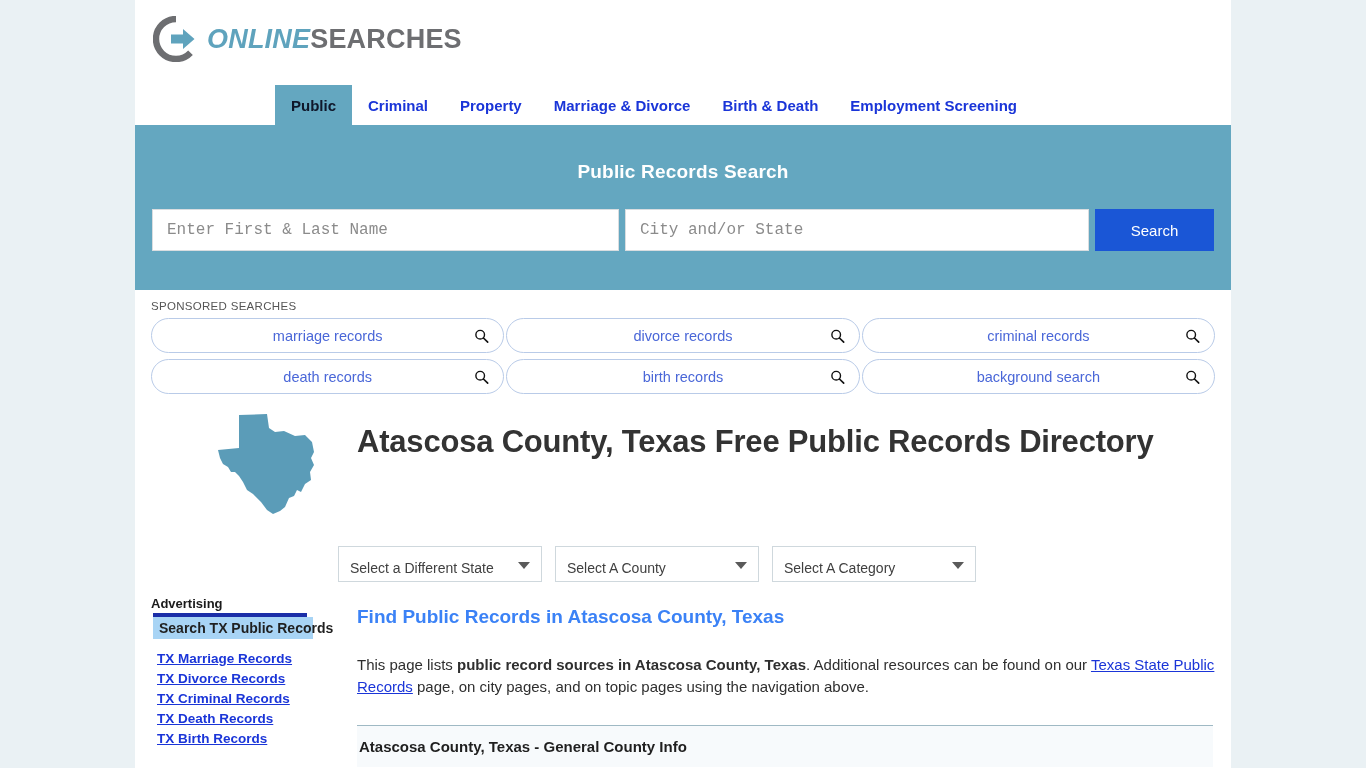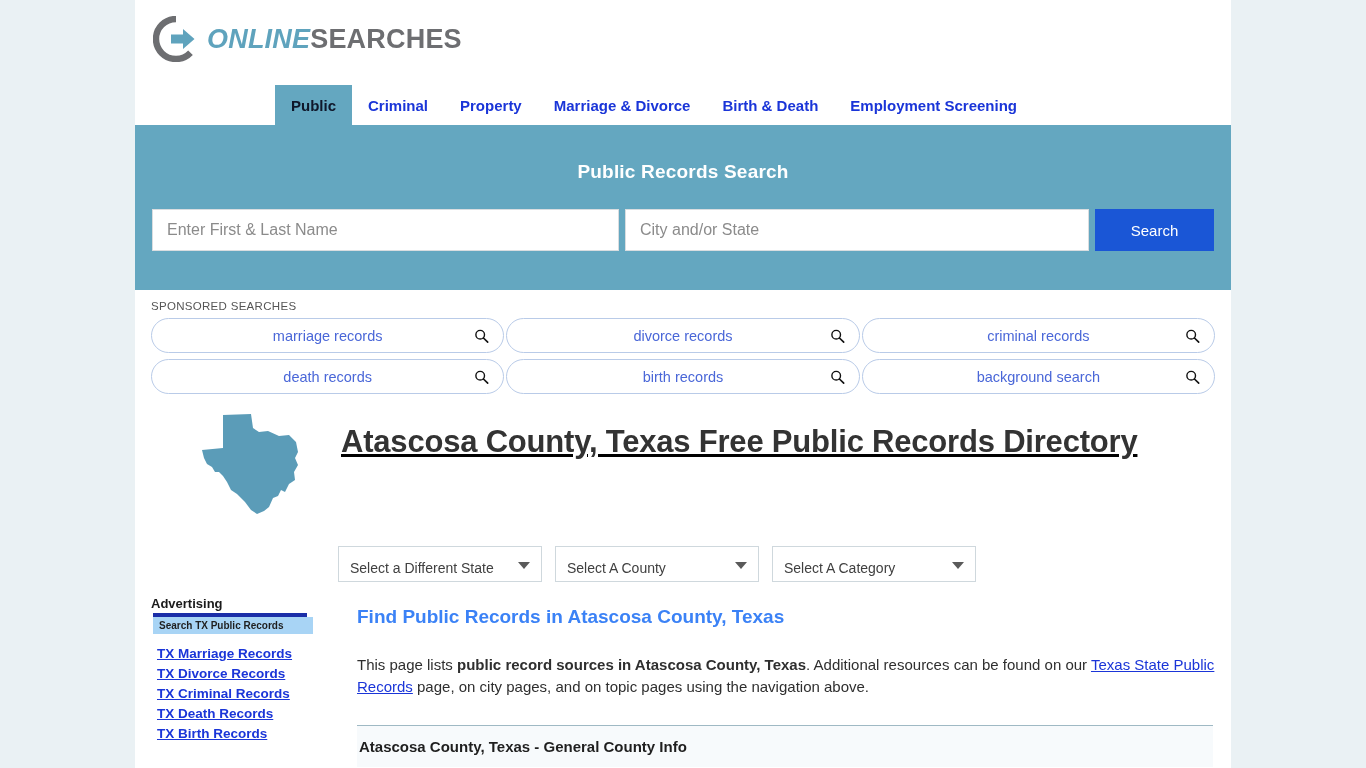--- a/index.html
+++ b/index.html
@@ -91,21 +91,21 @@
     gap: 6px;
     padding: 0 1px;
   }
   .sfield {
     height: 42px;
     border: 1px solid #d9dde0;
     background: #fff;
     font-size: 16px;
     color: #3a3a3a;
     padding: 0 14px;
-    font-family: Liberation Sans, sans-serif;
+    font-family: Liberation Mono, monospace;
     outline: none;
   }
   #name-field { flex: 0 0 467px; }
   #city-field { flex: 0 0 464px; }
   .sfield::placeholder { color: #8b8b8b; opacity: 1; }
   #search-button {
     flex: 1 1 auto;
     height: 42px;
     background: #1a56d6;
     color: #ffffff;
@@ -218,21 +218,21 @@
     font-weight: 700;
     color: #1a1a1a;
     margin: 8px 0 2px 0;
   }
   #ad-bar { height: 4px; background: #1b2ea8; margin: 0 0 0 2px; width: 154px; }
   #ad-banner {
     background: #a8d4f5;
     width: 160px;
     margin-left: 2px;
     padding: 3px 6px;
-    font-size: 10px;
+    font-size: 14px;
     font-weight: 700;
     color: #1f1f1f;
     white-space: nowrap;
   }
   #ad-links { margin: 12px 0 0 6px; }
   #ad-links a {
     display: block;
     font-size: 13.5px;
     font-weight: 700;
     color: #1a35d8;
@@ -355,21 +355,21 @@
       <div class="spon-pill">
         <span class="lbl">background search</span>
         <svg class="mag" viewBox="0 0 16 16">
           <circle cx="6.6" cy="6.6" r="4.6" fill="none" stroke="#111" stroke-width="1.5"></circle>
           <line x1="10.1" y1="10.1" x2="14.6" y2="14.6" stroke="#111" stroke-width="1.7" stroke-linecap="round"></line>
         </svg>
       </div>
     </div>
   </div>
 
-  <div id="titleblock" style="padding:0 16px;text-decoration:underline;">
+  <div id="titleblock" style="padding:0 32px;">
     <div id="tx-map">
       <svg width="122" height="112" viewBox="0 0 122 112">
         <path fill="#5b9cb8" d="M17 40 L38 38 L38 5 L66 4 L68 18 L74 22 L83 21 L94 26 L104 25 L111 32
           L113 42 L110 48 L113 55 L109 62 L110 70 L104 74 L100 82 L96 80 L93 86 L88 88 L84 97 L79 101
           L72 104 L66 100 L60 92 L52 84 L46 80 L42 72 L38 66 L34 62 L30 62 L27 57 L22 54 L19 48 Z"></path>
       </svg>
     </div>
     <h1 id="page-title">Atascosa County, Texas Free Public Records Directory</h1>
   </div>
 

